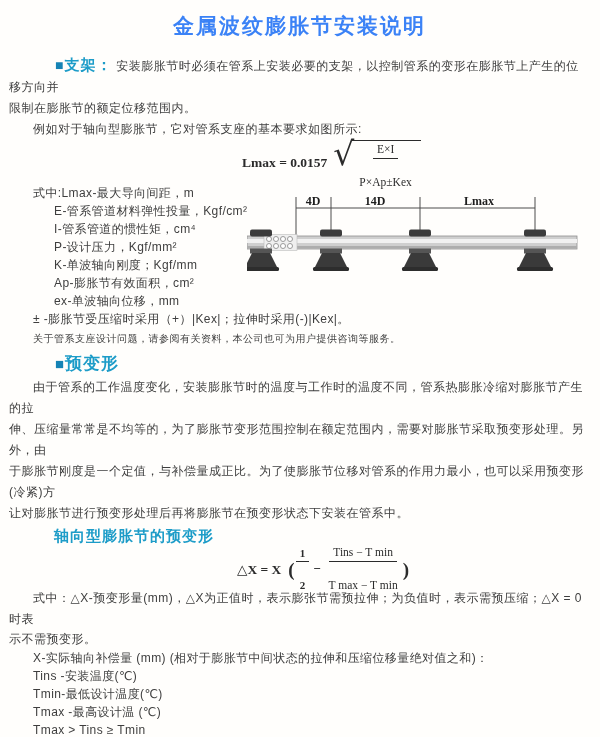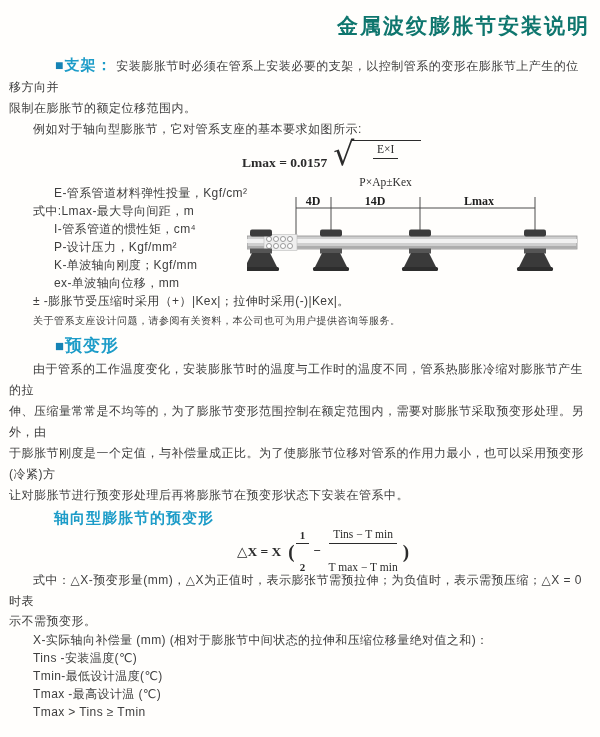--- a/index.html
+++ b/index.html
@@ -5,21 +5,21 @@
   * { margin:0; padding:0; box-sizing:border-box; }
   html,body { background:#fffefc; }
   .page {
     position:relative; width:600px; height:737px; margin:0 auto;
     background:#fffefc; overflow:hidden;
     font-family:"Liberation Sans","DejaVu Sans",sans-serif;
     color:#3e3e3e;
   }
   .content { padding:0 10px 0 9px; }
   .doc-title {
-    text-align:right; font-size:21px; font-weight:bold; color:#0f766e;
+    text-align:center; font-size:21px; font-weight:bold; color:#3b82f6;
     letter-spacing:2px; margin:12px 0 14px 0;
   }
   .line { font-size:12px; line-height:21px; color:#3e3e3e; letter-spacing:0.5px; }
   .indent1 { text-indent:24px; }
   .p1-first { text-indent:46px; }
   .sec-inline { color:#1d9cc8; font-size:15px; font-weight:bold; letter-spacing:1px; }
   .sec-inline .sq { color:#1583b5; font-size:14px; }
   .sec-header { font-size:17px; font-weight:bold; color:#1d9cc8; margin:4px 0 2px 46px; line-height:22px; letter-spacing:1px;}
   .sec-header .sq { color:#1583b5; font-size:15px; }
   .sub-header { font-size:15px; font-weight:bold; color:#1d9cc8; letter-spacing:1px; line-height:20px; }
@@ -69,25 +69,26 @@
         <span class="sqrt-sign">√</span>
         <span class="sqrt-box">
           <span class="frac">
             <span class="num">E×I</span>
             <span class="den">P×Ap±Kex</span>
           </span>
         </span>
       </span>
     </div>
 
+    <div class="defline d-main">式中:Lmax-最大导向间距，m</div>
     <div class="defline d-sub">E-管系管道材料弹性投量，Kgf/cm²</div>
-    <div class="defline d-main">式中:Lmax-最大导向间距，m</div>
     <div class="defline d-sub">I-管系管道的惯性矩，cm⁴</div>
     <div class="defline d-sub">P-设计压力，Kgf/mm²</div>
     <div class="defline d-sub">K-单波轴向刚度；Kgf/mm</div>
+    <div class="defline d-sub">Ap-膨胀节有效面积，cm²</div>
     <div class="defline d-sub">ex-单波轴向位移，mm</div>
     <div class="defline d-main" style="line-height:19px;">± -膨胀节受压缩时采用（+）|Kex|；拉伸时采用(-)|Kex|。</div>
     <div class="note-line d-main">关于管系支座设计问题，请参阅有关资料，本公司也可为用户提供咨询等服务。</div>
 
     <div class="sec-header"><span class="sq">■</span><span>预变形</span></div>
     <div class="line indent1">由于管系的工作温度变化，安装膨胀节时的温度与工作时的温度不同，管系热膨胀冷缩对膨胀节产生的拉</div>
     <div class="line">伸、压缩量常常是不均等的，为了膨胀节变形范围控制在额定范围内，需要对膨胀节采取预变形处理。另外，由</div>
     <div class="line">于膨胀节刚度是一个定值，与补偿量成正比。为了使膨胀节位移对管系的作用力最小，也可以采用预变形(冷紧)方</div>
     <div class="line">让对膨胀节进行预变形处理后再将膨胀节在预变形状态下安装在管系中。</div>
 

